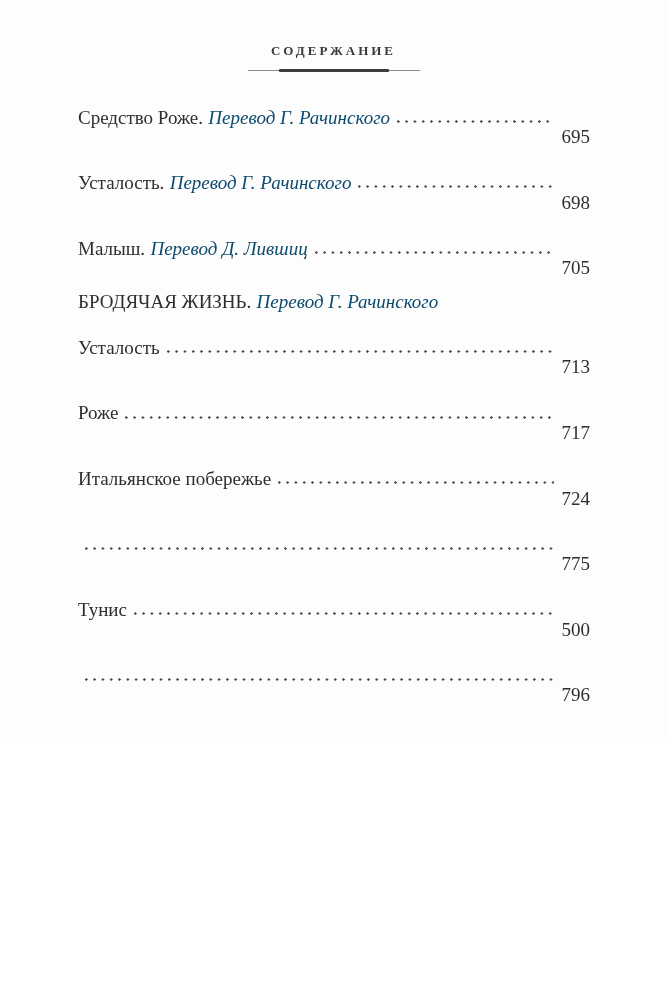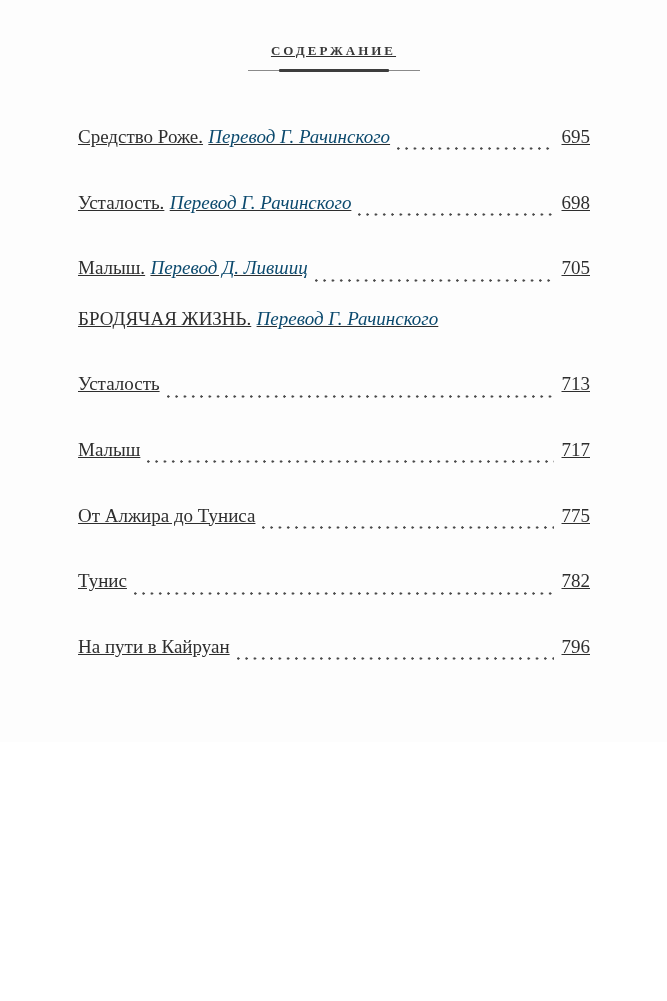--- a/index.html
+++ b/index.html
@@ -9,21 +9,20 @@
   }
   .page {
     position: relative;
     width: 667px;
     height: 742px;
     background: #fdfdfd;
     font-family: "Liberation Serif", "DejaVu Serif", serif;
     color: #2e2e2e;
     overflow: hidden;
     box-sizing: border-box;
-    text-decoration: underline;
   }
   .toc-header {
     margin-top: 43px;
     text-align: center;
     font-size: 13px;
     line-height: 15px;
     font-weight: bold;
     letter-spacing: 3px;
     color: #3a3a3a;
   }
@@ -47,27 +46,27 @@
     height: 3px;
     background: #3d3d3d;
     border-radius: 1px;
   }
   .toc-list {
     margin-top: 13px;
     padding: 0 77px 0 78px;
   }
   .toc-row {
     display: flex;
-    align-items: flex-end;
+    align-items: center;
     font-size: 19px;
     line-height: 26.6px;
     white-space: nowrap;
   }
   .toc-row.section {
-    margin-top: 24px;
+    margin-top: 7px;
   }
   .entry-title {
     color: #2e2e2e;
   }
   .entry-translator {
     font-style: italic;
     margin-left: 0.28em;
     color: #0c4a6e;
   }
   .dot-leader {
@@ -121,38 +120,42 @@
     <span class="entry-translator">Перевод Г. Рачинского</span>
 
   </div>
       <div class="toc-row">
     <span class="entry-title">Усталость</span>
 
     <span class="dot-leader"></span>
     <span class="page-number">713</span>
   </div>
       <div class="toc-row">
-    <span class="entry-title">Малыш</span>
+    <span class="entry-title">Роже</span>
 
     <span class="dot-leader"></span>
     <span class="page-number">717</span>
   </div>
       <div class="toc-row">
-    <span class="entry-title">От Алжира до Туниса</span>
+    <span class="entry-title">Итальянское побережье</span>
+
+    <span class="dot-leader"></span>
+    <span class="page-number">724</span>
+  </div>
+      <div class="toc-row">
 
     <span class="dot-leader"></span>
     <span class="page-number">775</span>
   </div>
       <div class="toc-row">
     <span class="entry-title">Тунис</span>
 
     <span class="dot-leader"></span>
-    <span class="page-number">782</span>
+    <span class="page-number">500</span>
   </div>
       <div class="toc-row">
-    <span class="entry-title">На пути в Кайруан</span>
 
     <span class="dot-leader"></span>
     <span class="page-number">796</span>
   </div>
     </div>
 
 </div>
 
 </body></html>

